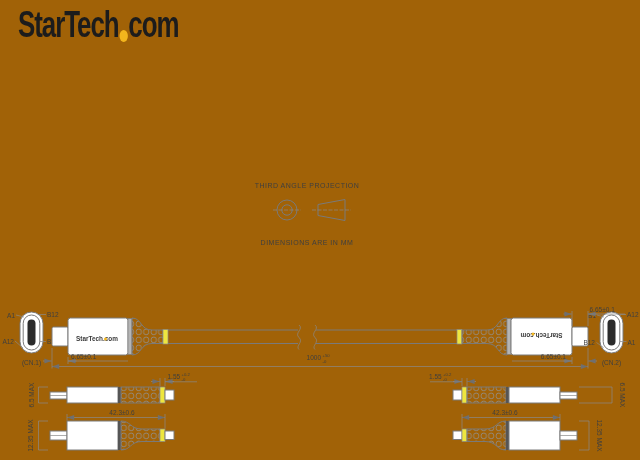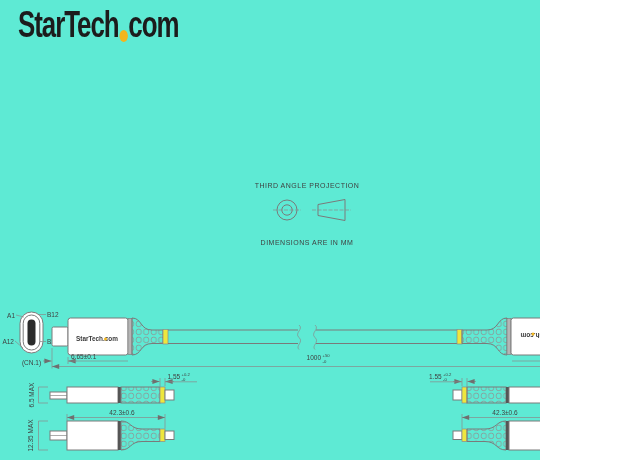--- a/index.html
+++ b/index.html
@@ -1,16 +1,16 @@
 <!DOCTYPE html>
 <html><head>
 <meta charset="utf-8">
 <style>
   html,body{margin:0;padding:0;background:#ffffff;}
-  #stage{position:relative;width:540px;height:460px;background:#5eead4;overflow:hidden;
+  #stage{position:relative;width:640px;height:460px;background:#a16207;overflow:hidden;
          font-family:"Liberation Sans",sans-serif;}
   .logo{position:absolute;left:18px;top:4px;display:flex;align-items:baseline;
         transform:scaleX(0.70);transform-origin:left top;
         font-weight:bold;font-size:37px;letter-spacing:-1.5px;color:#1c1c1c;
         font-family:"Liberation Sans",sans-serif;}
   .logo-dot{width:12px;height:12px;border-radius:50%;background:#f2b51d;
         display:inline-block;margin:0 1px 4px 1px;align-self:flex-end;}
   svg text{user-select:none;}
   .ln{stroke:#7a7a7a;stroke-width:1;fill:none;}
   .lnt{stroke:#8a8a8a;stroke-width:0.7;fill:none;}

